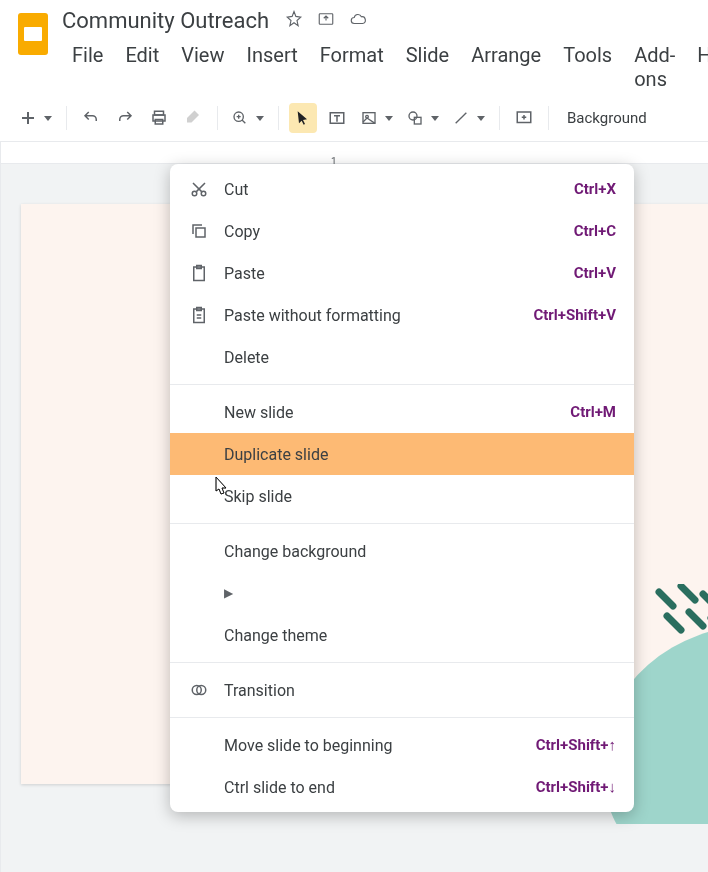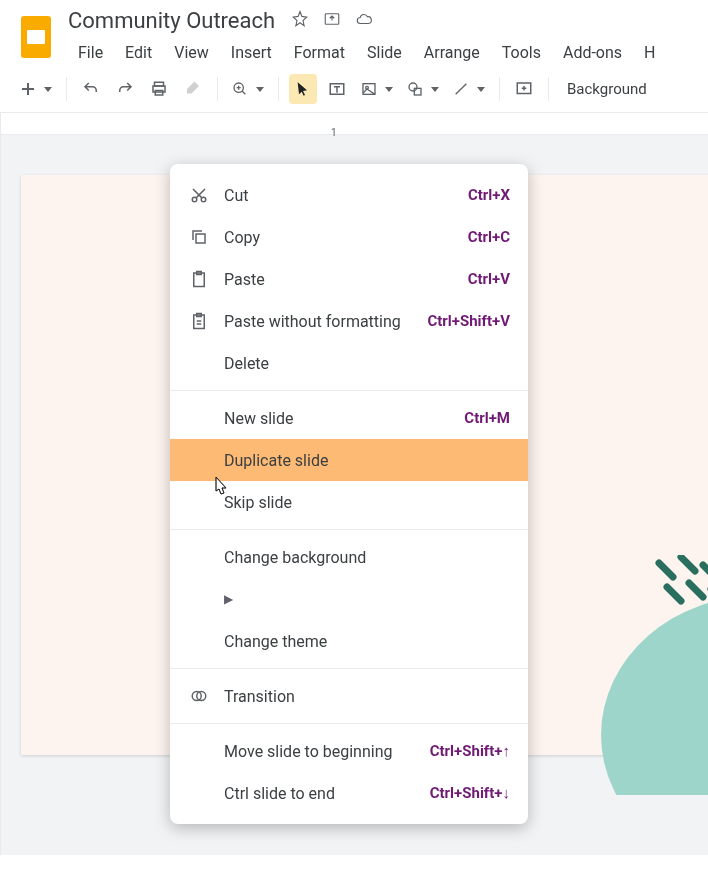--- a/index.html
+++ b/index.html
@@ -1,40 +1,40 @@
 <!DOCTYPE html>
 <html><head>
 <meta charset="utf-8">
 <style>
 * { margin: 0; padding: 0; box-sizing: border-box; }
 body { font-family: "Google Sans", Roboto, Arial, sans-serif; background: #fff; overflow: hidden; width: 708px; height: 872px; position: relative; }
-.header { padding: 8px 16px 0 16px; display: flex; align-items: center; gap: 12px; }
+.header { padding: 8px 16px 0 16px; display: flex; align-items: flex-start; gap: 12px; }
 .logo { width: 40px; height: 52px; display: flex; align-items: center; justify-content: center; }
 .title-area { flex: 1; }
 .title-row { display: flex; align-items: center; gap: 12px; }
 .doc-title { font-size: 22px; color: #3c4043; font-weight: 400; }
 .title-icons { display: flex; gap: 14px; margin-left: 4px; }
 .title-icons svg { width: 18px; height: 18px; }
 .menubar { display: flex; gap: 2px; margin-top: 6px; }
-.menu-item { font-size: 16px; color: #3c4043; padding: 4px 10px; cursor: pointer; }
+.menu-item { font-size: 20px; color: #3c4043; padding: 4px 10px; cursor: pointer; }
 .toolbar { border-bottom: 1px solid #e8eaed; padding: 8px 16px; display: flex; align-items: center; gap: 6px; }
 .tool-btn { width: 28px; height: 30px; display: flex; align-items: center; justify-content: center; border-radius: 4px; color: #5f6368; cursor: pointer; }
 .tool-btn.active { background: #fce8b2; }
 .tool-btn.combo { width: 40px; justify-content: space-around; }
 .tool-sep { width: 1px; height: 24px; background: #e8eaed; margin: 0 4px; }
 .bg-btn { font-size: 15px; color: #3c4043; padding: 0 8px; cursor: pointer; }
 .workspace { display: flex; height: calc(100% - 130px); }
 .filmstrip { width: 248px; background: #fff; border-right: 1px solid #e8eaed; overflow-y: auto; padding: 8px 0; }
 .slide-row { display: flex; align-items: flex-start; padding: 4px 12px; gap: 10px; }
 .slide-row.selected-row { background: #fef7e0; padding-top: 8px; padding-bottom: 8px; }
 .main-canvas { flex: 1; background: #f1f3f4; position: relative; }
 .ruler { height: 22px; background: #fff; border-bottom: 1px solid #e8eaed; position: relative; }
 .ruler-tick { position: absolute; top: 14px; font-size: 10px; color: #5f6368; }
 .canvas-slide { margin: 40px 20px; background: #fdf4ef; width: 800px; height: 580px; position: relative; box-shadow: 0 1px 3px rgba(0,0,0,0.15); }
-.ctx-menu { position: absolute; left: 170px; top: 164px; width: 358px; background: #fff; border-radius: 8px; box-shadow: 0 4px 16px rgba(0,0,0,0.25); padding: 10px 0; z-index: 100; }
+.ctx-menu { position: absolute; left: 170px; top: 164px; width: 464px; background: #fff; border-radius: 8px; box-shadow: 0 4px 16px rgba(0,0,0,0.25); padding: 4px 0; z-index: 100; }
 .ctx-item { display: flex; align-items: center; padding: 10px 18px; font-size: 16px; color: #3c4043; cursor: pointer; }
 .ctx-item:hover, .ctx-item.hovered { background: #fdba74; }
 .ctx-icon { width: 22px; height: 22px; margin-right: 14px; display: flex; align-items: center; justify-content: center; }
 .ctx-label { flex: 1; }
 .ctx-shortcut { font-size: 15px; color: #701a75; font-weight: bold; }
 .ctx-sep { height: 1px; background: #e8eaed; margin: 6px 0; }
 .ctx-arrow { font-size: 12px; color: #5f6368; }
 .cursor { position: absolute; left: 210px; top: 475px; z-index: 101; }
 </style>
 </head>

